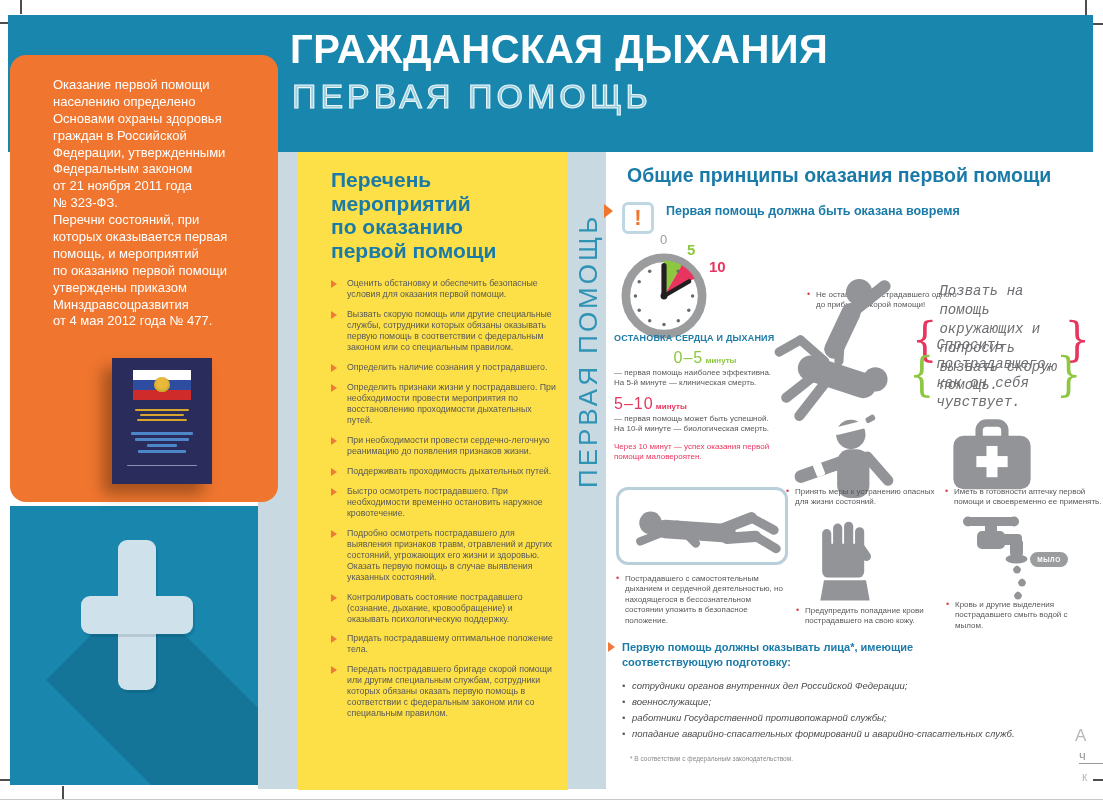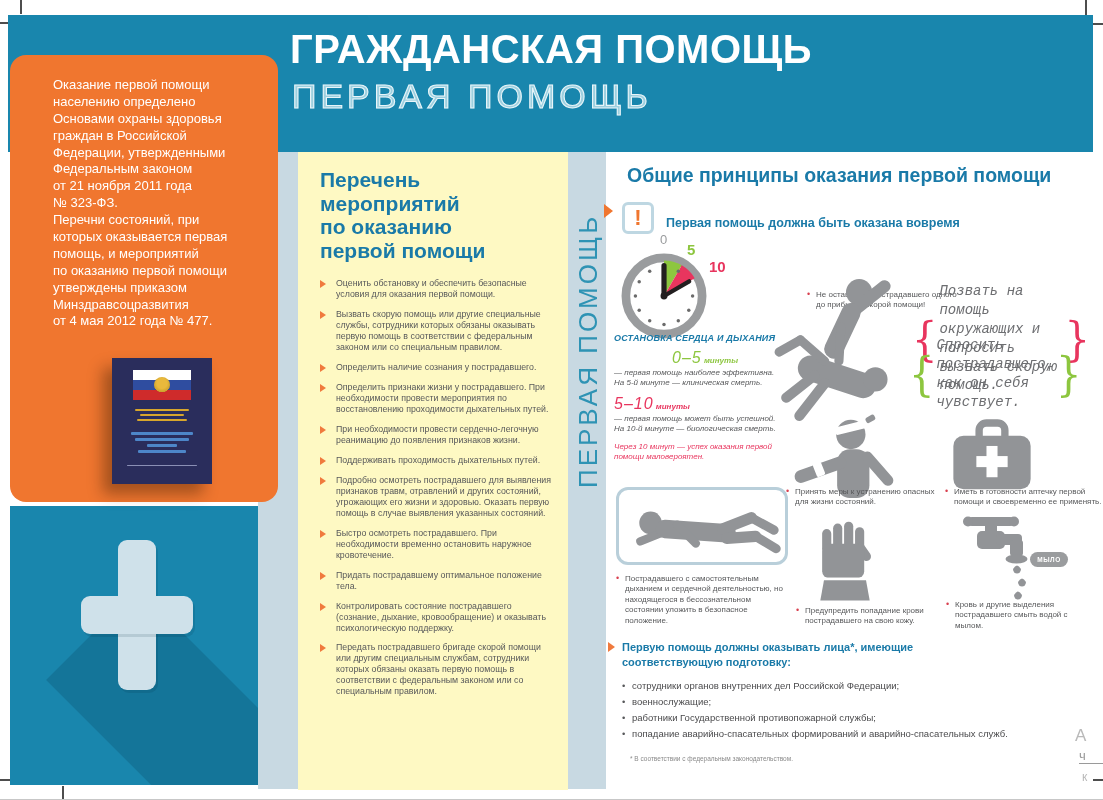--- a/index.html
+++ b/index.html
@@ -64,44 +64,44 @@
   .v-label {
     position:absolute; left:5px; top:6px; height:330px;
     writing-mode:vertical-rl; transform:rotate(180deg);
     color:#2e93b4; font-size:26px; letter-spacing:3px; font-weight:400;
   }
   .strip-arrow { position:absolute; left:36px; top:52px; width:0; height:0; z-index:5;
     border-left:9px solid #f0762f; border-top:7px solid transparent; border-bottom:7px solid transparent; }
 
   
   .measures { position:absolute; left:298px; top:152px; width:270px; height:638px;
-    background:#fef9c3; padding:16px 12px 0 22px; z-index:2; }
+    background:#fde047; padding:16px 12px 0 33px; z-index:2; }
   .measures h2 { color:#1a7aa8; font-size:21px; line-height:1.13; font-weight:bold; }
   .measures ul { list-style:none; margin-top:15px; display:flex; flex-direction:column; gap:9px; }
   .measures li { position:relative; padding-left:16px; font-size:8.8px; line-height:1.25; color:#57585a; }
   .measures li::before { content:""; position:absolute; left:0; top:2px;
     border-left:6px solid #f07a3d; border-top:4px solid transparent; border-bottom:4px solid transparent; }
 
   
   .principles { position:absolute; left:606px; top:152px; width:487px; height:637px; background:#ffffff; }
   .principles h2 { position:absolute; left:21px; top:12px; color:#1a7aa8; font-size:19.5px; font-weight:bold; }
   .alert-box { position:absolute; left:16px; top:50px; width:32px; height:32px;
     border:3px solid #bed7e2; border-radius:6px; color:#f0762f;
     font-size:22px; font-weight:bold; text-align:center; line-height:26px; }
-  .alert-text { position:absolute; left:60px; top:64px; color:#1a7aa8; font-size:12.5px; font-weight:bold; }
+  .alert-text { position:absolute; left:60px; top:52px; color:#1a7aa8; font-size:12.5px; font-weight:bold; }
 
   
   .clock { position:absolute; left:4px; top:80px; width:140px; height:120px; }
   .clock .n0  { position:absolute; left:50px; top:0;  color:#9a9c9e; font-size:13px; }
   .clock .n5  { position:absolute; left:77px; top:9px;  color:#8dc63f; font-size:15px; font-weight:bold; }
   .clock .n10 { position:absolute; left:99px; top:26px; color:#e8355e; font-size:15px; font-weight:bold; }
   .clock svg { position:absolute; left:2px; top:12px; }
 
   
-  .timing { position:absolute; left:8px; top:181px; width:182px;font-style:italic; }
+  .timing { position:absolute; left:8px; top:181px; width:182px; }
   .timing .t-title { color:#1a7aa8; font-size:9px; font-weight:bold; letter-spacing:.2px; }
   .range { font-size:16px; letter-spacing:1px; margin-top:6px; font-weight:400; }
   .range .unit { font-size:8px; font-weight:bold; letter-spacing:0; }
   .range.g { color:#8dc63f;text-align:center; } .range.r { color:#e8355e; }
   .t-body { font-size:8px; color:#57585a; line-height:1.3; margin-top:1px; }
   .t-warn { font-size:8px; color:#e8355e; line-height:1.3; margin-top:7px; }
 
   
   .note { position:absolute; font-size:8px; line-height:1.3; color:#57585a; padding-left:9px; }
   .note::before { content:"•"; position:absolute; left:0; top:-1px; color:#d9404f; font-size:9px; }
@@ -115,21 +115,21 @@
     border:3px solid #b9cfda; border-radius:12px; }
   .soap { position:absolute; left:56px; top:42px; width:38px; height:15px; background:#9a9c9e;
     border-radius:8px; color:#ffffff; font-size:6.5px; font-weight:bold; text-align:center; line-height:15px; letter-spacing:.5px; }
 
   
   .providers { position:absolute; left:2px; top:488px; width:470px; }
   .providers .p-head { position:relative; color:#1a7aa8; font-size:11px; font-weight:bold;
     line-height:1.35; padding-left:14px; }
   .providers .p-head::before { content:""; position:absolute; left:0; top:2px;
     border-left:7px solid #f07a3d; border-top:5px solid transparent; border-bottom:5px solid transparent; }
-  .providers ul { list-style:none; margin:8px 0 0 14px; }
+  .providers ul { list-style:none; margin:8px 0 0 14px;font-style:italic; }
   .providers li { position:relative; font-size:9.5px; color:#4a4a4c; line-height:1.7; padding-left:10px; }
   .providers li::before { content:"•"; position:absolute; left:0; color:#57585a; }
   .providers .foot { margin:13px 0 0 22px; font-size:6.5px; color:#8a8a8a; }
 
   
   .frag { position:absolute; color:#b9b9b9; }
   .frag.a  { left:1075px; top:726px; font-size:17px; }
   .frag.ch { left:1079px; top:748px; font-size:13px; color:#9a9a9a; border-bottom:1px solid #9a9a9a; padding-right:18px; }
   .frag.k  { left:1082px; top:770px; font-size:12px; }
 </style>
@@ -141,21 +141,21 @@
   <div class="mark" style="left:20px;top:0;width:2px;height:14px;"></div>
   <div class="mark" style="left:0;top:22px;width:14px;height:2px;"></div>
   <div class="mark" style="left:1085px;top:0;width:2px;height:18px;"></div>
   <div class="mark" style="left:1092px;top:23px;width:11px;height:2px;"></div>
   <div class="mark" style="left:0;top:779px;width:14px;height:2px;"></div>
   <div class="mark" style="left:62px;top:786px;width:2px;height:14px;"></div>
   <div class="mark" style="left:1085px;top:752px;width:2px;height:28px;"></div>
   <div class="mark" style="left:1087px;top:779px;width:16px;height:2px;"></div>
 
   <div class="header">
-    <div class="title">ГРАЖДАНСКАЯ ПОМОЩЬ</div>
+    <div class="title">ГРАЖДАНСКАЯ ДЫХАНИЯ</div>
     <div class="subtitle">ПЕРВАЯ ПОМОЩЬ</div>
   </div>
 
   <div class="strip s1"></div>
   <div class="strip s2">
     <div class="v-label">ПЕРВАЯ ПОМОЩЬ</div>
     <div class="strip-arrow"></div>
   </div>
 
   <div class="legal">
@@ -200,24 +200,24 @@
     <h2 class="pre">Перечень мероприятий
 по оказанию
 первой помощи</h2>
     <ul>
       <li>Оценить обстановку и обеспечить безопасные условия для оказания первой помощи.</li>
       <li>Вызвать скорую помощь или другие специальные службы, сотрудники которых обязаны оказывать первую помощь в соответствии с федеральным законом или со специальным правилом.</li>
       <li>Определить наличие сознания у пострадавшего.</li>
       <li>Определить признаки жизни у пострадавшего. При необходимости провести мероприятия по восстановлению проходимости дыхательных путей.</li>
       <li>При необходимости провести сердечно-легочную реанимацию до появления признаков жизни.</li>
       <li>Поддерживать проходимость дыхательных путей.</li>
+      <li>Быстро осмотреть пострадавшего. При необходимости временно остановить наружное кровотечение.</li>
       <li>Подробно осмотреть пострадавшего для выявления признаков травм, отравлений и других состояний, угрожающих его жизни и здоровью. Оказать первую помощь в случае выявления указанных состояний.</li>
-      <li>Быстро осмотреть пострадавшего. При необходимости временно остановить наружное кровотечение.</li>
+      <li>Контролировать состояние пострадавшего (сознание, дыхание, кровообращение) и оказывать психологическую поддержку.</li>
       <li>Придать пострадавшему оптимальное положение тела.</li>
-      <li>Контролировать состояние пострадавшего (сознание, дыхание, кровообращение) и оказывать психологическую поддержку.</li>
       <li>Передать пострадавшего бригаде скорой помощи или другим специальным службам, сотрудники которых обязаны оказать первую помощь в соответствии с федеральным законом или со специальным правилом.</li>
     </ul>
   </div>
 
   <div class="principles">
     <h2>Общие принципы оказания первой помощи</h2>
 
     <div class="alert-box">!</div>
     <div class="alert-text">Первая помощь должна быть оказана вовремя</div>
 

